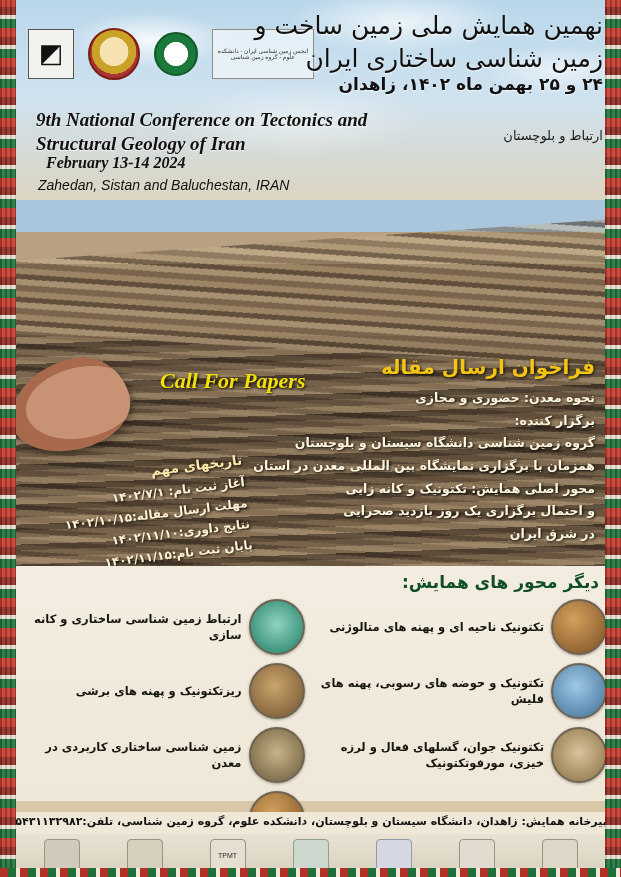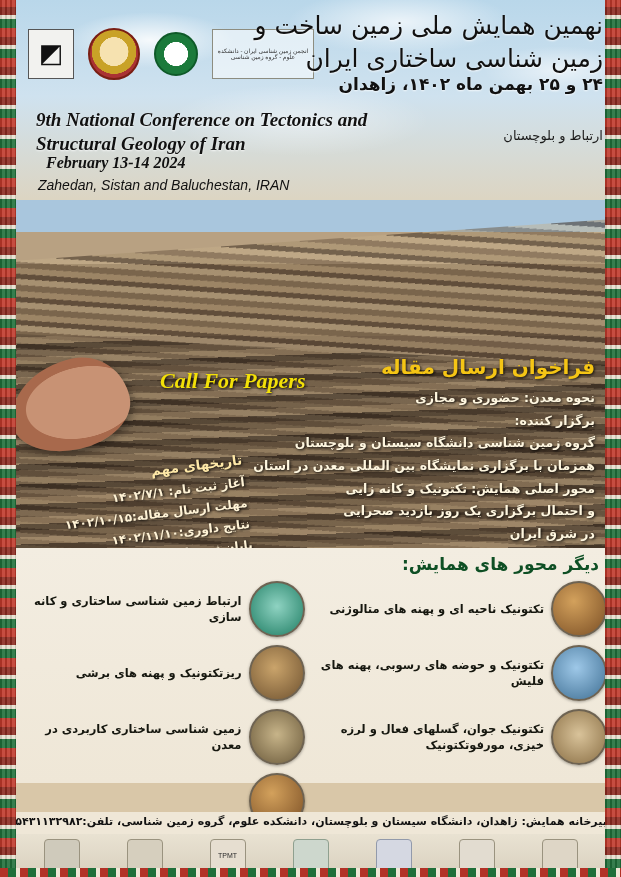--- a/index.html
+++ b/index.html
@@ -156,21 +156,21 @@
     position:absolute;left:18px;top:262px;width:230px;direction:rtl;text-align:right;
     color:#fff3d6;font-size:12px;line-height:1.75;font-weight:bold;
     font-family:"DejaVu Sans","Liberation Sans",sans-serif;
     text-shadow:1px 1px 3px rgba(0,0,0,.95);
     transform:rotate(-7deg);
   }
   .dates-block .dhead{font-size:13.5px;color:#ffe9a8;}
 
   
   .topics{
-    position:absolute;left:0;top:548px;width:621px;height:235px;
+    position:absolute;left:0;top:566px;width:621px;height:235px;
     background:linear-gradient(180deg,#f3ede1 0%, #efe7d7 100%);
   }
   .topics-title{
     position:absolute;right:22px;top:6px;direction:rtl;
     color:#0e4f24;font-weight:bold;font-size:17px;
     font-family:"DejaVu Sans","Liberation Sans",sans-serif;
   }
   .topic-grid{
     position:absolute;left:10px;top:32px;width:601px;
     display:grid;grid-template-columns:1fr 1fr;gap:6px 4px;

